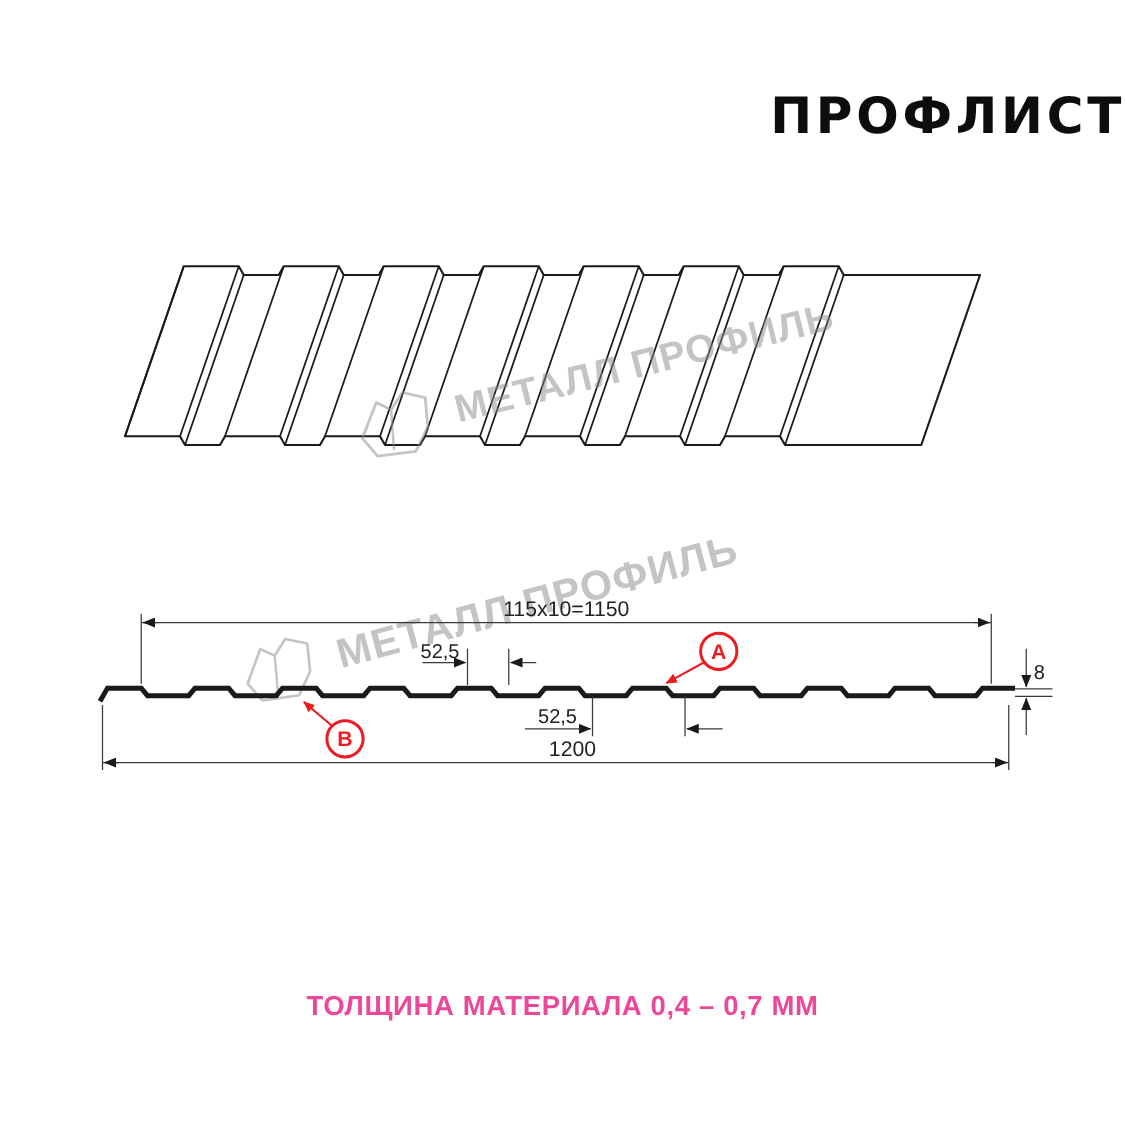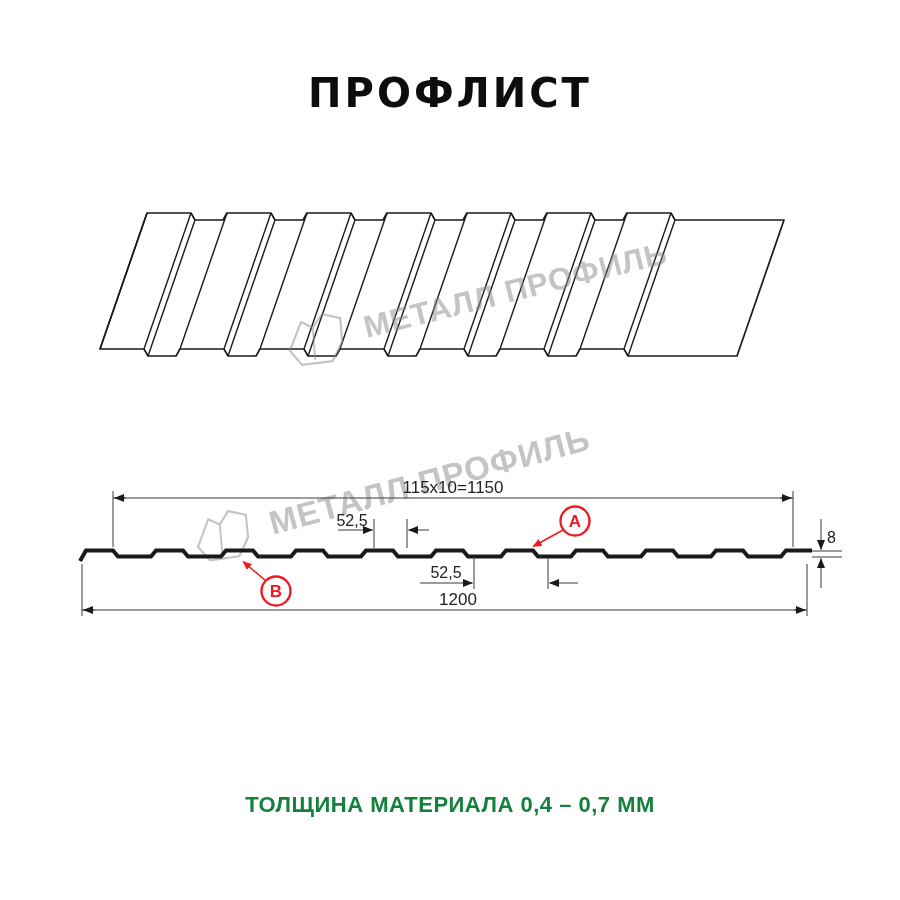--- a/index.html
+++ b/index.html
@@ -1,24 +1,24 @@
 <!DOCTYPE html>
 <html><head>
 <meta charset="utf-8">
 <style>
   html,body{margin:0;padding:0;background:#ffffff;width:900px;height:900px;overflow:hidden;}
   .page{position:relative;width:900px;height:900px;background:#fff;font-family:"Liberation Sans",sans-serif;}
-  .title{position:absolute;top:70px;left:0;width:900px;text-align:center;
+  .title{position:absolute;top:70px;left:0;width:900px;text-align:right;
          font-family:"DejaVu Sans","Liberation Sans",sans-serif;
          font-size:40px;font-weight:800;letter-spacing:3px;color:#0d0d0d;z-index:3;}
   .subtitle{position:absolute;top:129px;left:0;width:900px;text-align:center;
          font-family:"DejaVu Sans","Liberation Sans",sans-serif;
          font-size:20px;font-weight:700;letter-spacing:1px;color:#111;z-index:3;}
   .footer{position:absolute;top:792px;left:0;width:900px;text-align:center;
-         font-size:22px;font-weight:600;letter-spacing:0.5px;color:#15803d;z-index:3;}
+         font-size:22px;font-weight:600;letter-spacing:0.5px;color:#ec4899;z-index:3;}
   .svg-abs{position:absolute;left:0;}
   #sheet3d{top:185px;z-index:1;}
   #xsec{top:430px;z-index:2;}
   .wm{position:absolute;display:flex;align-items:center;opacity:0.5;white-space:nowrap;pointer-events:none;}
   .wm .wm-text{font-family:"Liberation Sans",sans-serif;font-weight:700;color:#8a8a8a;letter-spacing:1px;}
   #wm1{left:286px;top:322px;transform:rotate(-14deg);transform-origin:0 60%;gap:10px;z-index:5;}
   #wm1 .wm-text{font-size:31px;}
   #wm2{left:196px;top:516px;transform:rotate(-15deg);transform-origin:0 60%;gap:12px;z-index:1;}
   #wm2 .wm-text{font-size:33px;}
   text{font-family:"Liberation Sans",sans-serif;}

